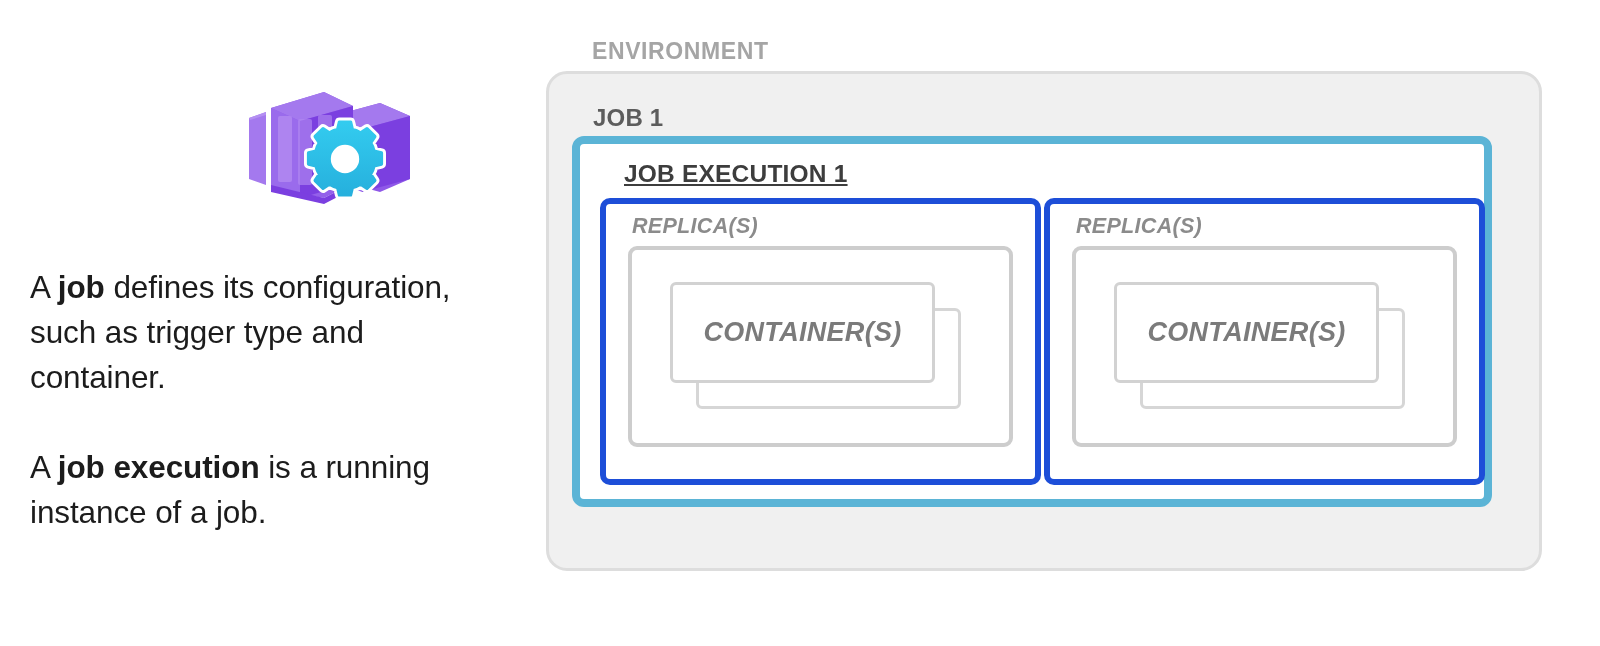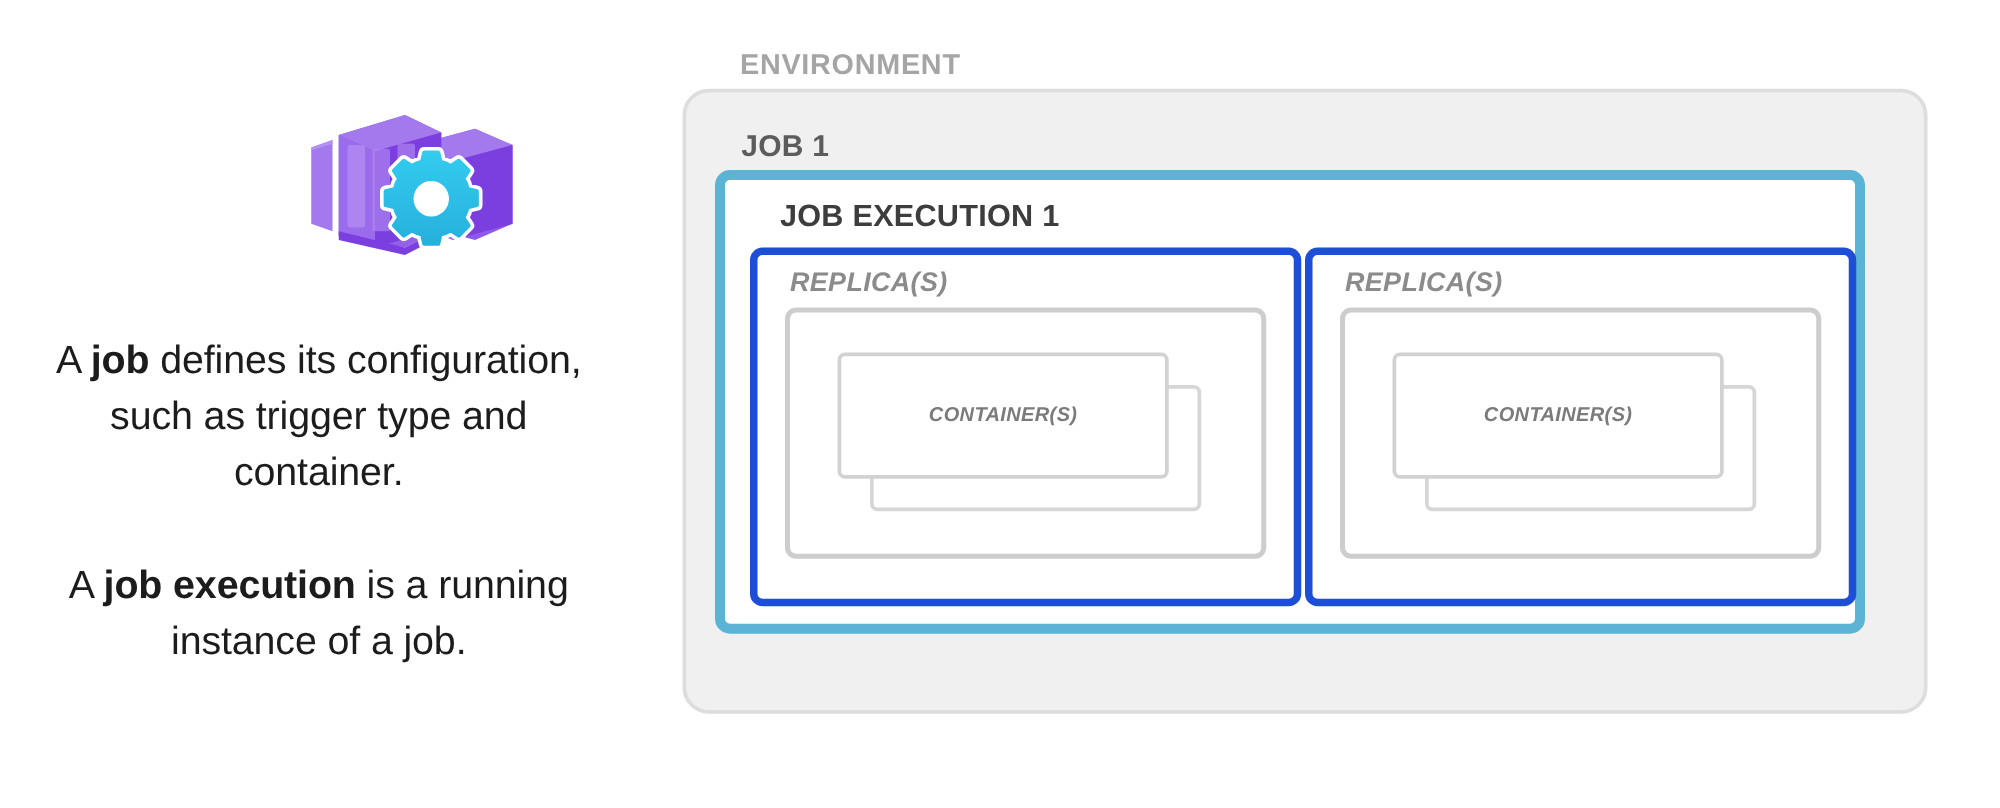--- a/index.html
+++ b/index.html
@@ -35,21 +35,21 @@
     top: 86px;
     width: 172px;
     height: 118px;
   }
 
   #copy-block {
     position: absolute;
     left: 30px;
     top: 265px;
     width: 450px;
-    text-align: center;
+    text-align: left;
     color: #1c1c1c;
     font-size: 31.5px;
     line-height: 45px;
     font-weight: 400;
     letter-spacing: -0.1px;
   }
 
   #copy-block p + p { margin-top: 45px; }
   #copy-block b { font-weight: 700; }
 
@@ -128,20 +128,21 @@
   }
   .exec-column.first  { left: 20px; }
   .exec-column.second { left: 464px; }
 
   .exec-label {
     position: absolute;
     left: 24px;
     top: 0px;
     font-size: 24.5px;
     color: #3d3d3d;
+    text-decoration: underline;
   }
 
   .exec-box {
     position: absolute;
     left: 0px;
     top: 38px;
     width: 441px;
     height: 287px;
     background: #ffffff;
     border: 6px solid #1d4ed8;
@@ -197,21 +198,21 @@
     height: 101px;
     background: #ffffff;
     border: 3px solid #d2d2d2;
     border-radius: 6px;
     display: flex;
     align-items: center;
     justify-content: center;
   }
 
   .container-label {
-    font-size: 16px;
+    font-size: 27px;
     font-weight: 700;
     color: #7b7b7b;
     letter-spacing: 0.3px;
     white-space: nowrap;
   }
 </style>
 </head>
 <body>
 
 <div id="stage">

